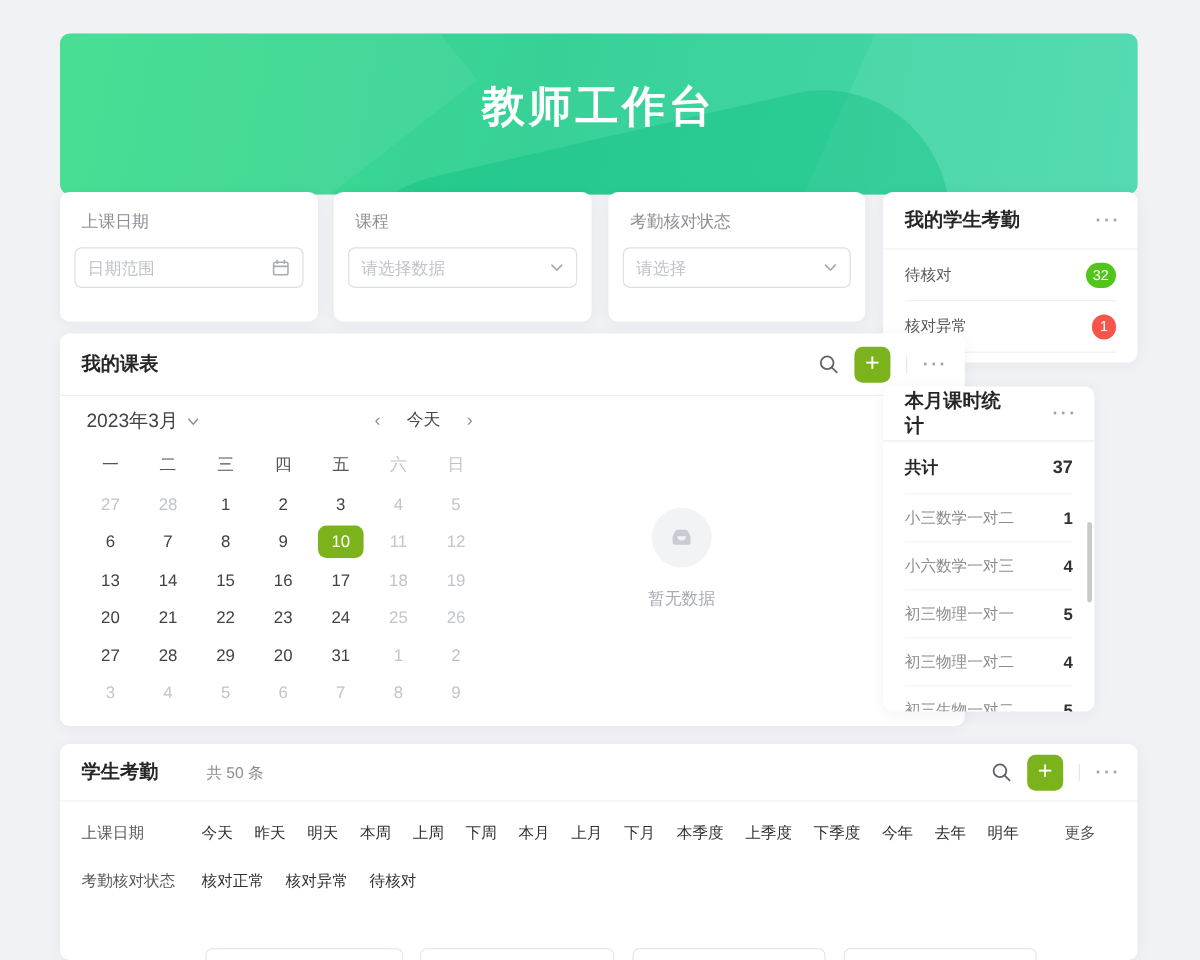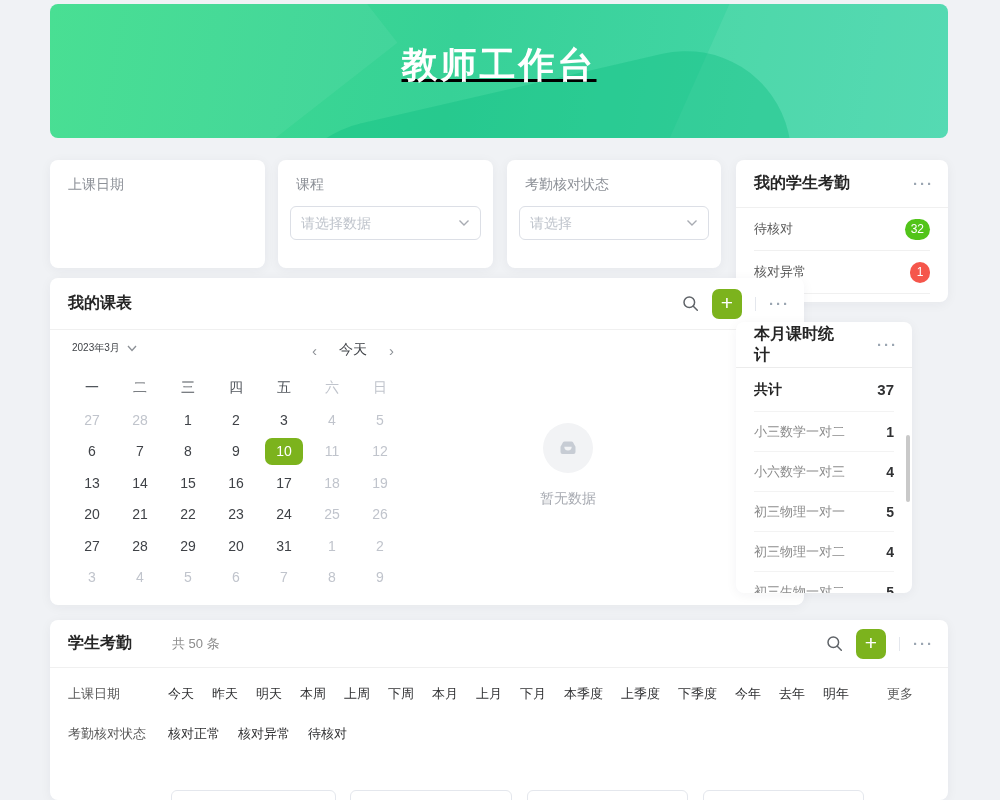--- a/index.html
+++ b/index.html
@@ -2,23 +2,23 @@
 <html style="--accent: #7cb31d; --banner-from: #3edd8d; --banner-to: #49d8ae;"><head>
 <meta charset="utf-8">
 <style>
   * { margin:0; padding:0; box-sizing:border-box; }
   html,body { width:1000px; height:800px; overflow:hidden;
     font-family:"Liberation Sans","DejaVu Sans",sans-serif; background:#f0f2f5; }
   .card { position:absolute; background:#fff; border-radius:8px;
     box-shadow:0 2px 12px rgba(31,45,61,.05); }
 
   
-  #banner { position:absolute; left:50px; top:4px; width:898px; height:134px;
+  #banner { position:absolute; left:50px; top:28px; width:898px; height:134px;
     border-radius:8px; overflow:hidden;
-    background:linear-gradient(100deg, var(--banner-from,#3edd8d) 0%, #37d197 45%, var(--banner-to,#49d8ae) 100%);text-decoration:underline; }
+    background:linear-gradient(100deg, var(--banner-from,#3edd8d) 0%, #37d197 45%, var(--banner-to,#49d8ae) 100%); }
   .deco { position:absolute; display:block; }
   .deco.d1 { left:-150px; top:-70px; width:460px; height:280px;
     background:rgba(255,255,255,.06); transform:rotate(-38deg); }
   .deco.d2 { right:-60px; top:-80px; width:300px; height:320px;
     background:rgba(255,255,255,.07); transform:rotate(24deg); }
   .deco.d3 { left:225px; top:82px; width:520px; height:210px;
     background:rgba(14,190,128,.38); border-radius:110px; transform:rotate(-13deg); }
   #banner h1 { position:relative; text-align:center; line-height:122px; color:#fff;
     font-size:36px; font-weight:700; letter-spacing:3px; }
 
@@ -51,21 +51,21 @@
   #summary .chead { height:48px; }
   .srow { height:43px; display:flex; align-items:center; justify-content:space-between;
     margin:0 18px; border-bottom:1px solid #f0f0f0; cursor:pointer; }
   .srow .slabel { font-size:13px; color:#595959; }
   .badge { min-width:20px; height:21px; border-radius:11px; padding:0 6px; color:#fff;
     font-size:12px; display:flex; align-items:center; justify-content:center; }
 
   
   #schedule { left:50px; top:278px; width:754px; height:327px; overflow:hidden; }
   .month-select { position:absolute; left:22px; top:63px; display:flex; align-items:center;
-    gap:7px; font-size:10px; color:#3f4247; cursor:pointer; }
+    gap:7px; font-size:16px; color:#3f4247; cursor:pointer; }
   .cal-nav { position:absolute; left:262px; top:63px; display:flex; align-items:center; gap:22px; }
   .nav-arrow { color:#8c9096; font-size:15px; cursor:pointer; }
   .today-btn { font-size:14px; color:#3f4247; cursor:pointer; }
   #cal-weekdays { position:absolute; left:18px; top:96px; display:grid;
     grid-template-columns:repeat(7,48px); height:28px; }
   .wd { display:flex; align-items:center; justify-content:center; font-size:14px; color:#51565c; }
   .wd.muted { color:#c0c4cc; }
   #cal-days { position:absolute; left:18px; top:126px; display:grid;
     grid-template-columns:repeat(7,48px); grid-auto-rows:31.5px; }
   .day { display:flex; align-items:center; justify-content:center; font-size:14px;
@@ -115,20 +115,29 @@
 
 <div id="banner">
   <i class="deco d1"></i>
   <i class="deco d2"></i>
   <i class="deco d3"></i>
   <h1>教师工作台</h1>
 </div>
 
 <div class="card fcard" id="f1">
   <div class="flabel">上课日期</div>
+  <div class="finput">
+    <input placeholder="日期范围" style="">
+    <svg class="fic" width="16" height="16" viewBox="0 0 16 16" fill="none" stroke="#a8abb2" stroke-width="1.3">
+      <rect x="2" y="3.5" width="12" height="10.5" rx="1.5"></rect>
+      <line x1="5" y1="1.5" x2="5" y2="5"></line>
+        <line x1="11" y1="1.5" x2="11" y2="5"></line>
+      <line x1="2" y1="7" x2="14" y2="7"></line>
+    </svg>
+  </div>
 </div>
 
 <div class="card fcard" id="f2">
   <div class="flabel">课程</div>
   <div class="finput">
     <input placeholder="请选择数据" style="">
     <svg class="fic" width="12" height="8" viewBox="0 0 12 8" fill="none" stroke="#a8abb2" stroke-width="1.4">
       <polyline points="1.5,1.5 6,6 10.5,1.5"></polyline>
     </svg>
   </div>

